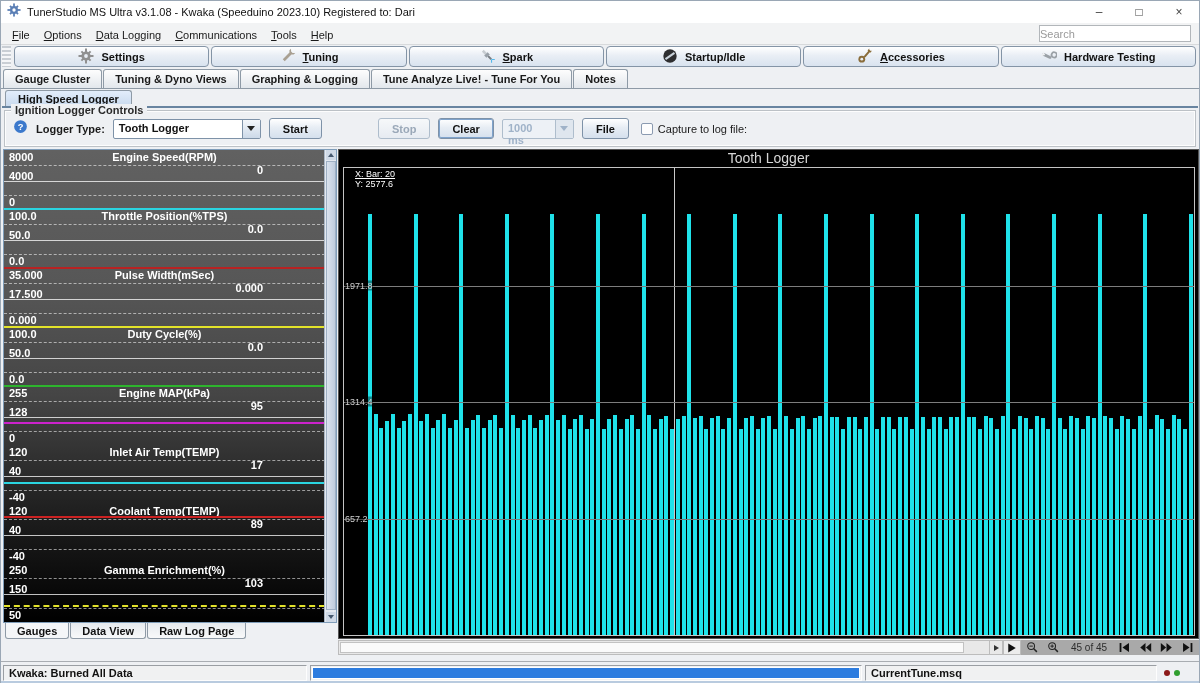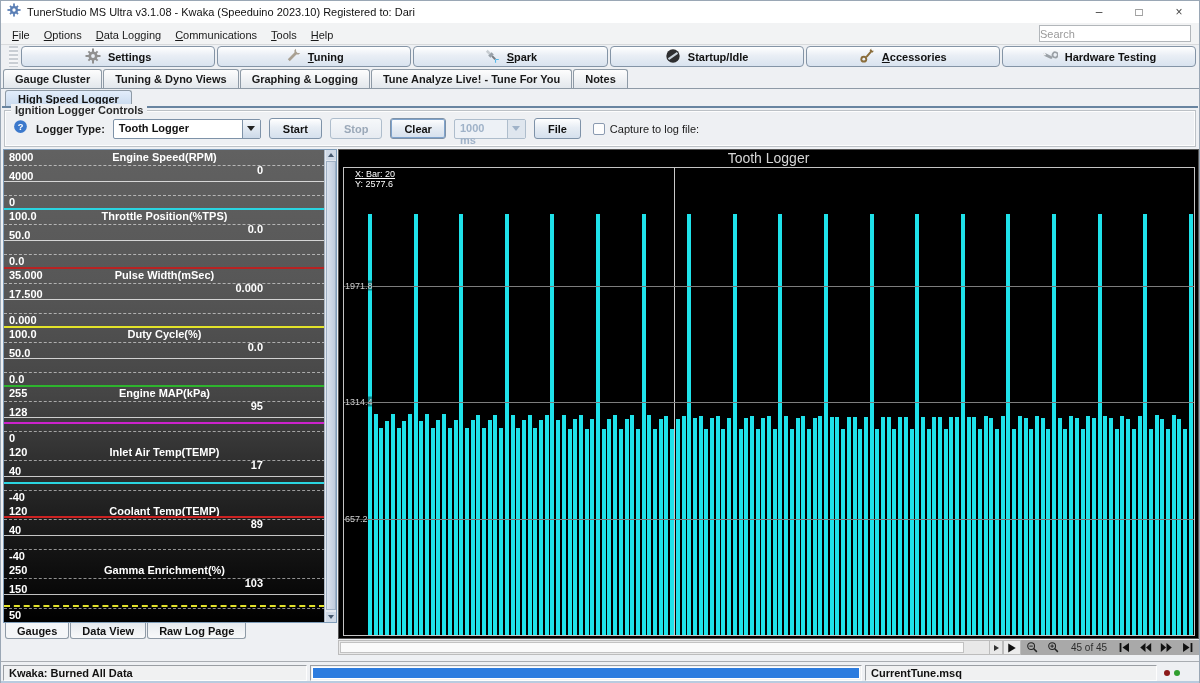--- a/index.html
+++ b/index.html
@@ -12,21 +12,21 @@
   #wincontrols { position:absolute; right:0; top:0; height:22px; display:flex; }
   .winbtn { width:40px; height:22px; display:flex; align-items:center; justify-content:center; font-size:12px; color:#444; cursor:default; }
 
   
   #menubar { position:absolute; left:0; top:22px; width:100%; height:22px; background:#f2f3f4; border-bottom:1px solid #d8dadc; display:flex; align-items:center; padding-left:4px; }
   .menu-item { font-size:11px; color:#1a1a1a; padding:3px 7px; cursor:default; }
   #search-box { position:absolute; right:8px; top:2px; width:152px; height:17px; font-size:11px; border:1px solid #b2b6ba; padding:0 0; color:#333; font-family:"Liberation Sans", sans-serif; }
   #search-box::placeholder { color:#9a9a9a; }
 
   
-  #toolbar { position:absolute; left:0; top:44px; width:100%; height:23px; background:#eef0f3; display:flex; align-items:center; padding:1px 2px 1px 8px; }
+  #toolbar { position:absolute; left:0; top:44px; width:100%; height:23px; background:#eef0f3; display:flex; align-items:center; padding:1px 2px 1px 1px; }
   #tb-grip { width:9px; height:21px; margin-right:2px;
     background:repeating-linear-gradient(180deg,#c9ced4 0 2px,#f5f6f8 2px 4px); }
   .tb-btn { flex:1; height:21px; margin:0 1px; border:1px solid #8494a6; border-radius:4px;
     background:linear-gradient(#ffffff,#e9eef5 45%,#d9e3ef); display:flex; align-items:center; justify-content:center;
     gap:7px; font-size:11px; font-weight:bold; color:#111; cursor:default; }
   .tb-btn svg { flex:none; }
 
   
   #tabrow { position:absolute; left:0; top:67px; width:100%; height:21px; border-bottom:1px solid #8e9aa6; display:flex; align-items:flex-end; padding-left:2px; background:#eef0f3; }
   .tab { display:inline-flex; align-items:center; padding:0 11px; height:19px; margin-right:1px;
@@ -49,21 +49,21 @@
   .combo .c-val { width:128px; padding:2px 5px; font-size:11px; font-weight:bold; color:#111; }
   .combo .c-btn { width:18px; background:linear-gradient(#f4f7fb,#ccd9e8); border-left:1px solid #7e92a8; display:flex; align-items:center; justify-content:center; }
   .arrow-down { width:0; height:0; border-left:4px solid transparent; border-right:4px solid transparent; border-top:5px solid #222; }
   .combo.disabled { border-color:#aebdcc; background:#edf1f6; }
   .combo.disabled .c-val { color:#9fb2c8; }
   .combo.disabled .c-btn { background:#dfe6ee; border-left-color:#aebdcc; }
   .combo.disabled .arrow-down { border-top-color:#9fb2c8; }
   .btn { height:21px; padding:0 13px; border:1px solid #7e92a8; border-radius:3px;
     background:linear-gradient(#ffffff,#e7edf4 45%,#d5e0ed); font-size:11px; font-weight:bold; color:#111; cursor:default;
     font-family:"Liberation Sans", sans-serif; }
-  .btn.disabled { color:#9aa8b8; background:linear-gradient(#f6f8fa,#e6ebf1); border-color:#aebdcc; }
+  .btn.disabled { color:#9aa8b8; background:linear-gradient(#f6f8fa,#e6ebf1); border-color:#aebdcc;margin-left:48px; }
   .btn.focused { box-shadow:inset 0 0 0 1px #7fa3cc; }
   .chk { width:12px; height:12px; border:1px solid #8a9ab0; background:#fdfdfd; border-radius:2px; }
   #capture-wrap { display:flex; align-items:center; gap:5px; margin-left:4px; }
 
   
   #gauge-wrap { position:absolute; left:2px; top:60px; width:334px; height:474px; border:1px solid #7f9db9; background:#000; }
   #gauge-stack { position:absolute; left:0; top:0; width:321px; height:472px; display:flex; flex-direction:column;
     background:linear-gradient(180deg,#616161 0%,#575757 28%,#454545 52%,#1d1d1d 78%,#000 100%); }
   .gauge { position:relative; flex:1; overflow:visible; }
   .gauge span { position:absolute; color:#fff; font-size:11px; font-weight:bold; white-space:nowrap; }

